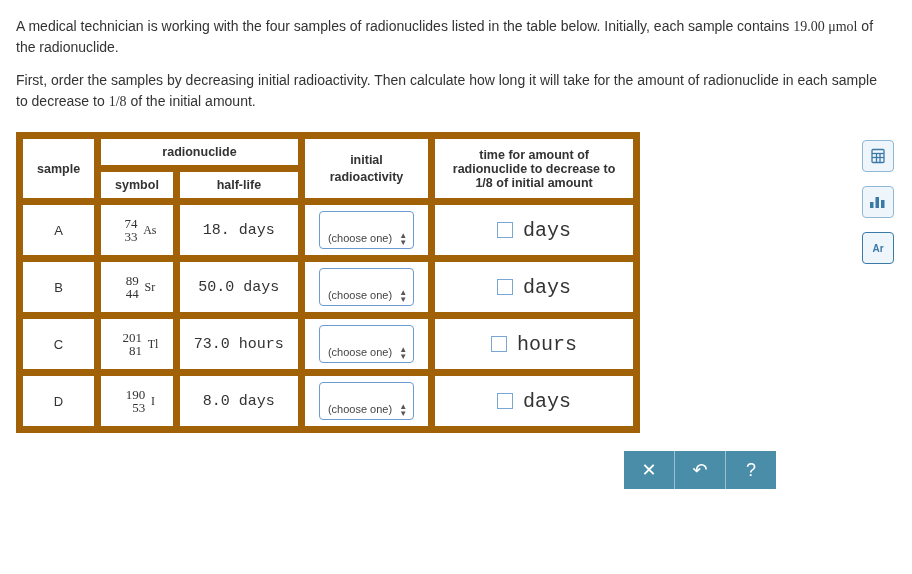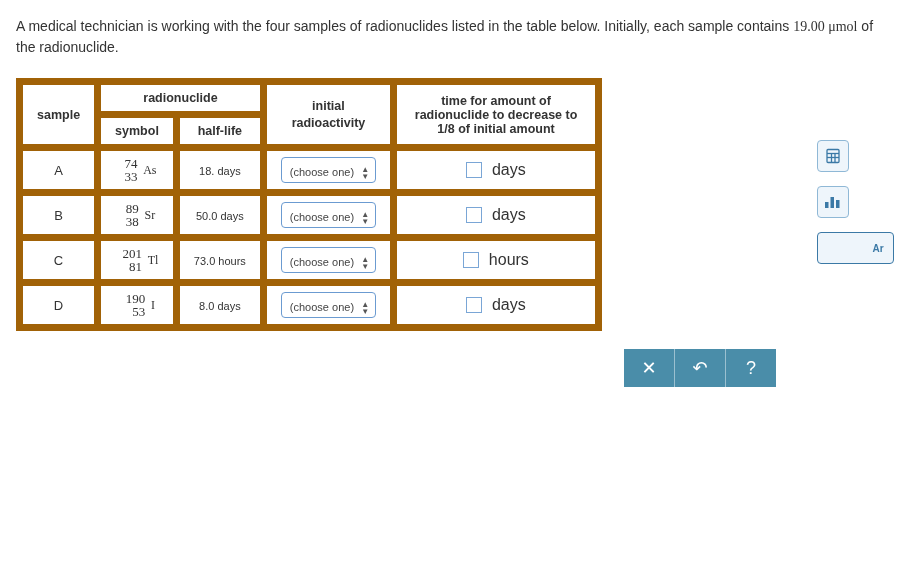--- a/index.html
+++ b/index.html
@@ -45,26 +45,26 @@
     vertical-align: middle;
     font-size: 13px;
     margin-right: 2px;
   }
   .nuclide .nums div { line-height: 1; margin-left: 7px; }
   .nuclide .sym {
     display: inline-block;
     vertical-align: middle;
     font-size: 12px;
   }
-  .half-life { font-family: Liberation Sans, sans-serif; font-size: 11px; }
+  .half-life { font-family: Liberation Mono, monospace; font-size: 15px; }
   .chooser {
     display: inline-block;
     border: 1px solid #6b9bd1;
     border-radius: 4px;
-    padding: 8px 6px 2px 8px;
+    padding: 20px 6px 2px 8px;
     font-size: 11px;
     color: #444;
     cursor: pointer;
     white-space: nowrap;
   }
   .chooser .arrows {
     display: inline-block;
     margin-left: 4px;
     font-size: 8px;
     line-height: 7px;
@@ -75,21 +75,21 @@
   .chooser .arrows::after  { content: "▼"; display:block; }
   .answer-box {
     display: inline-block;
     width: 14px; height: 14px;
     border: 1px solid #7aa6d6;
     vertical-align: middle;
     margin-right: 6px;
     background: #fff;
     cursor: text;
   }
-  .unit { font-family: Liberation Sans, sans-serif; font-size: 16px; vertical-align: middle; }
+  .unit { font-family: Liberation Mono, monospace; font-size: 20px; vertical-align: middle; }
   .action-bar {
     margin-top: 18px;
     width: 760px;
     text-align: right;
   }
   .btn-group {
     display: inline-flex;
     background: #4a8da9;
   }
   .btn {
@@ -118,31 +118,35 @@
     align-items: center;
     justify-content: center;
     color: #3b79a6;
     font-size: 14px;
     cursor: pointer;
   }
   .tool.ar {
     font-size: 10px;
     border: 1.5px solid #3b79a6;
     font-weight: bold;
-    padding-left: 45px;
   }
 </style>
 </head>
 <body>
 
 <div class="question-text">
   <p>
     <span>A medical technician is working with the four samples of radionuclides listed in the table below. Initially, each sample contains </span>
     <span class="serif">19.00 μmol</span>
     <span> of the radionuclide.</span>
+  </p>
+  <p>
+    <span>First, order the samples by decreasing initial radioactivity. Then calculate how long it will take for the amount of radionuclide in each sample to decrease to </span>
+    <span class="serif">1/8</span>
+    <span> of the initial amount.</span>
   </p>
 </div>
 
 <table class="main">
   <thead>
     <tr>
       <th rowspan="2">sample</th>
       <th colspan="2">radionuclide</th>
       <th rowspan="2" style="min-width:90px;margin-top:48px;">
         <div style="line-height:1.3;">initial<br>radioactivity</div>
@@ -178,21 +182,21 @@
     </td>
     <td>
       <span class="answer-box"></span>
       <span class="unit">days</span>
     </td>
       </tr>
       <tr>
     <td>B</td>
     <td>
       <span class="nuclide">
-        <span class="nums"><div>89</div><div>38</div></span>
+        <span class="nums"><div>89</div><div>44</div></span>
         <span class="sym">Sr</span>
       </span>
     </td>
     <td>
       <span class="half-life">50.0&nbsp;days</span>
     </td>
     <td>
       <span class="chooser">
         <span>(choose one)</span>
         <span class="arrows"></span>

